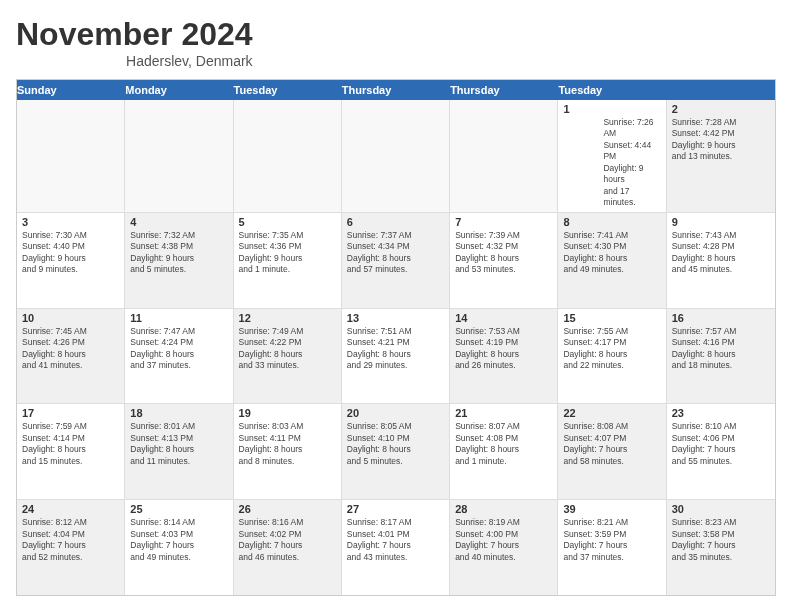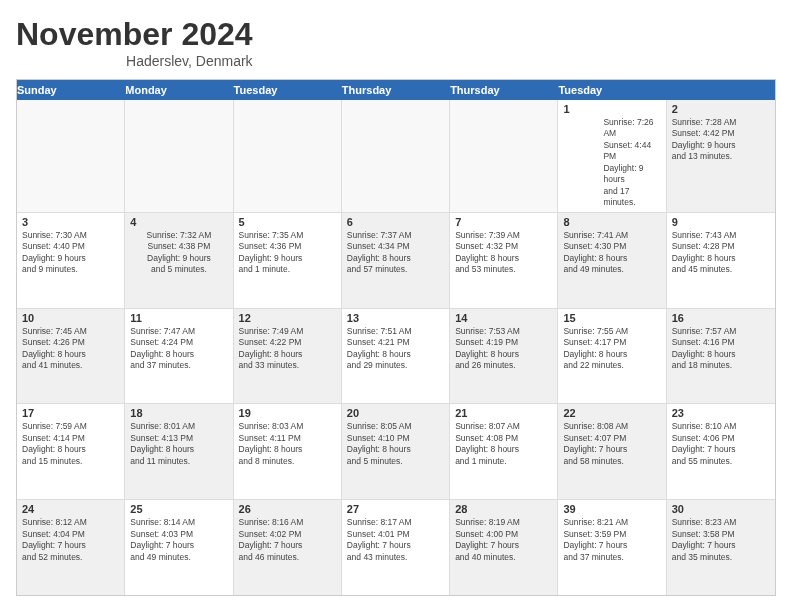--- a/index.html
+++ b/index.html
@@ -160,21 +160,21 @@
         <div class="cal-row">
           <div class="cal-cell">
             <div class="day-num">3</div>
             <div class="day-info" style="white-space: pre-line;">Sunrise: 7:30 AM
 Sunset: 4:40 PM
 Daylight: 9 hours
 and 9 minutes.</div>
           </div>
           <div class="cal-cell shaded">
             <div class="day-num">4</div>
-            <div class="day-info" style="white-space: pre-line; text-align: center;">Sunrise: 7:32 AM
+            <div class="day-info" style="white-space: pre-line;">Sunrise: 7:32 AM
 Sunset: 4:38 PM
 Daylight: 9 hours
 and 5 minutes.</div>
           </div>
           <div class="cal-cell">
             <div class="day-num">5</div>
             <div class="day-info" style="white-space: pre-line;">Sunrise: 7:35 AM
 Sunset: 4:36 PM
 Daylight: 9 hours
 and 1 minute.</div>

